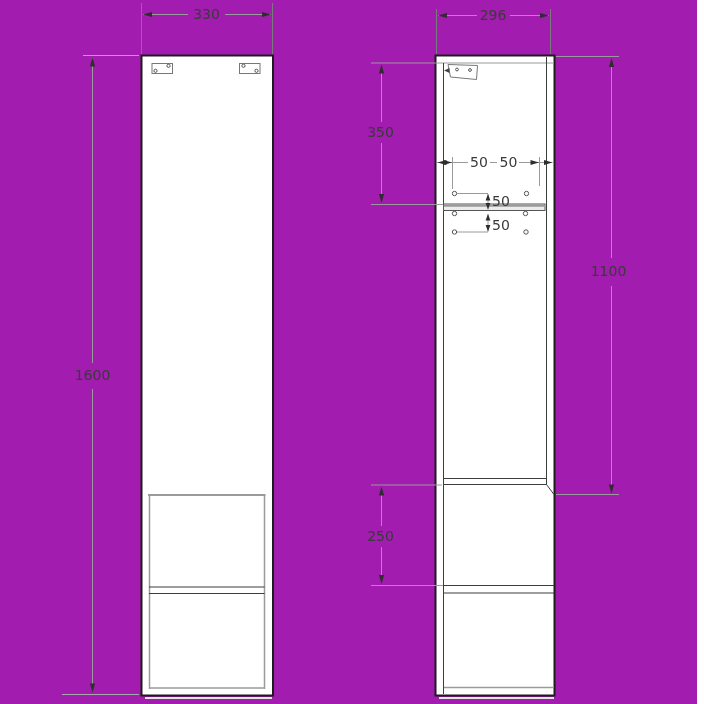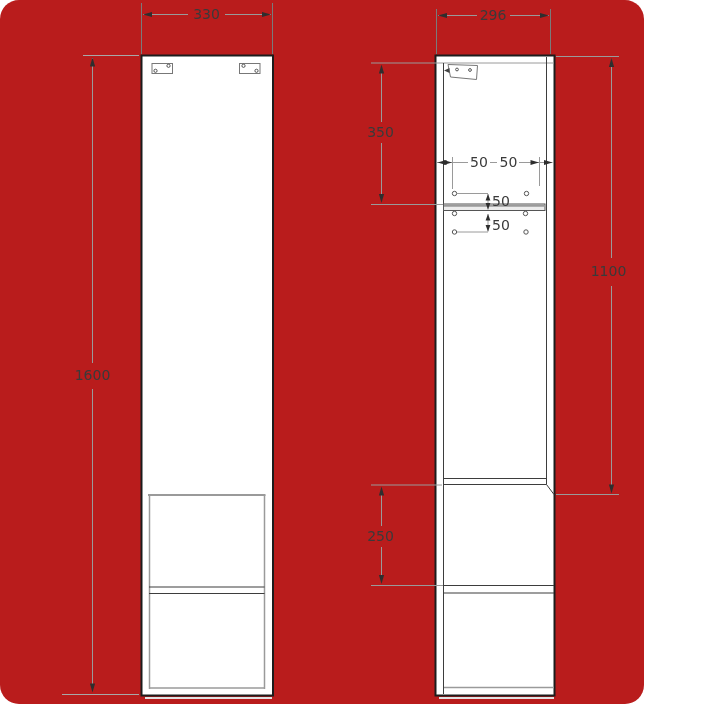--- a/index.html
+++ b/index.html
@@ -1,17 +1,17 @@
 <!DOCTYPE html>
 <html><head>
 <meta charset="utf-8">
 <style>
   html,body{margin:0;padding:0;background:#fff;}
-  .canvas{position:relative;width:644px;height:704px;background:#b91c1c;overflow:hidden;
-          font-family:"DejaVu Sans","Liberation Sans",sans-serif;border-radius:19px;}
+  .canvas{position:relative;width:697px;height:704px;background:#a21caf;overflow:hidden;
+          font-family:"DejaVu Sans","Liberation Sans",sans-serif;}
   svg{display:block;}
   text{font-family:"DejaVu Sans","Liberation Sans",sans-serif;font-size:14px;fill:#3a3a3a;}
   .dim-line{stroke:#9a9a9a;stroke-width:1;fill:none;}
   .ext-line{stroke:#a8a8a8;stroke-width:1;fill:none;}
   .ext-dark{stroke:#7a7a7a;stroke-width:1;fill:none;}
   .outline{stroke:#1c1c1c;stroke-width:2;fill:#ffffff;}
   .inner-dark{stroke:#3d3d3d;stroke-width:1.2;fill:none;}
   .inner-gray{stroke:#9a9a9a;stroke-width:1.5;fill:none;}
   .arrow{fill:#2e2e2e;stroke:none;}
   .hole{fill:#ffffff;stroke:#555;stroke-width:1;}

